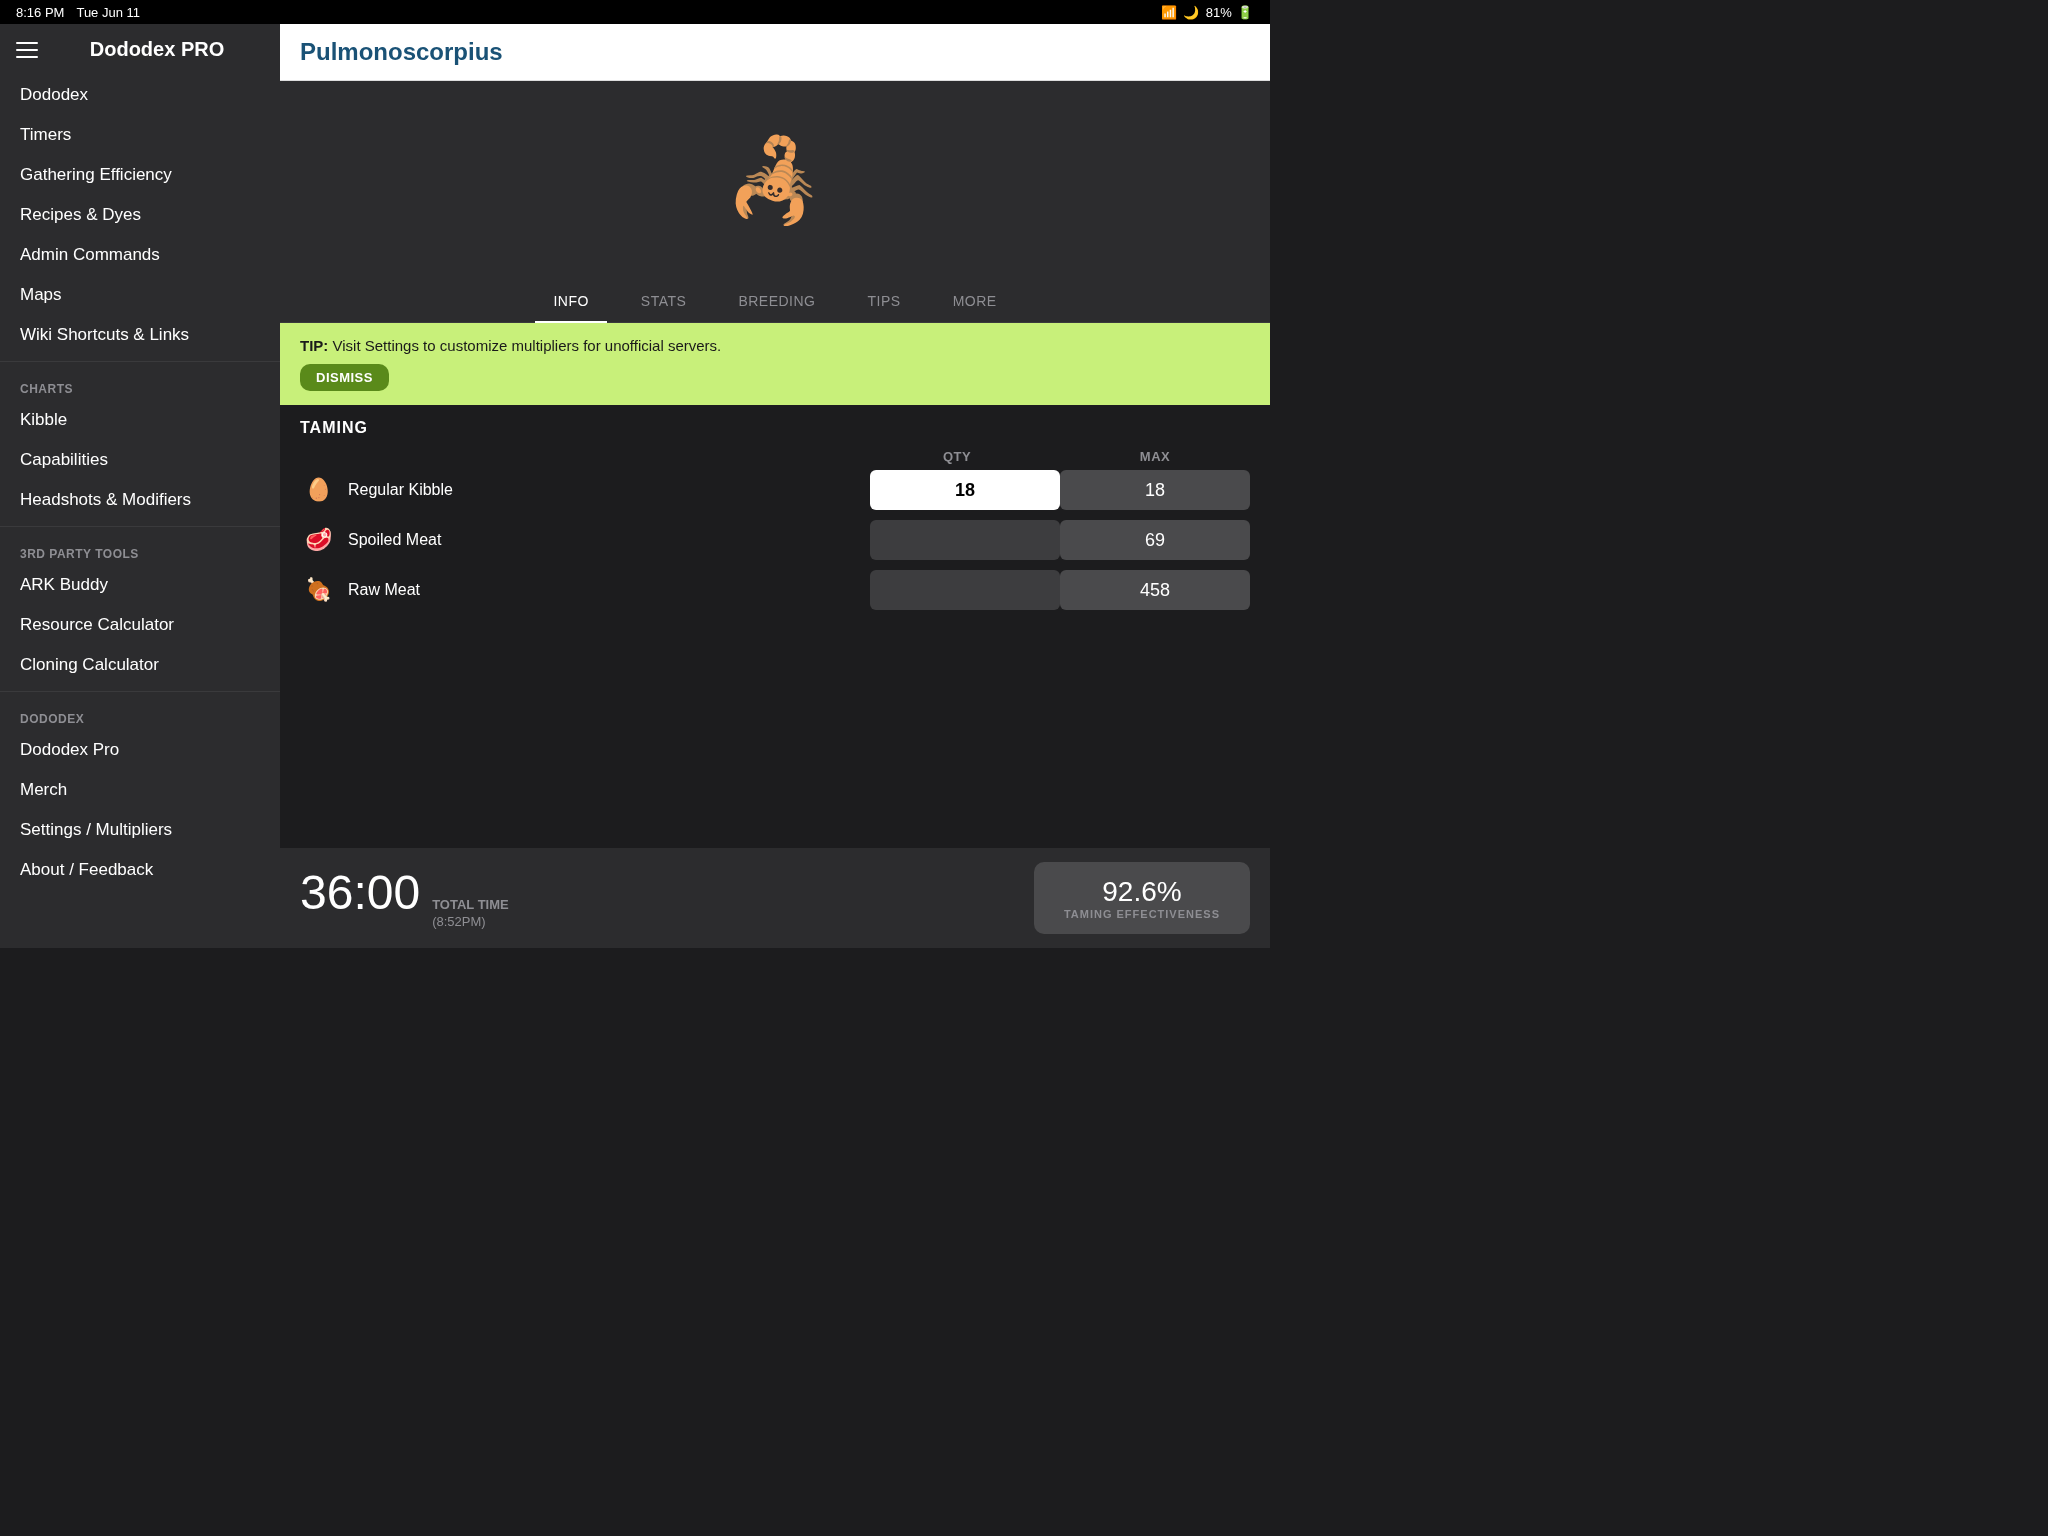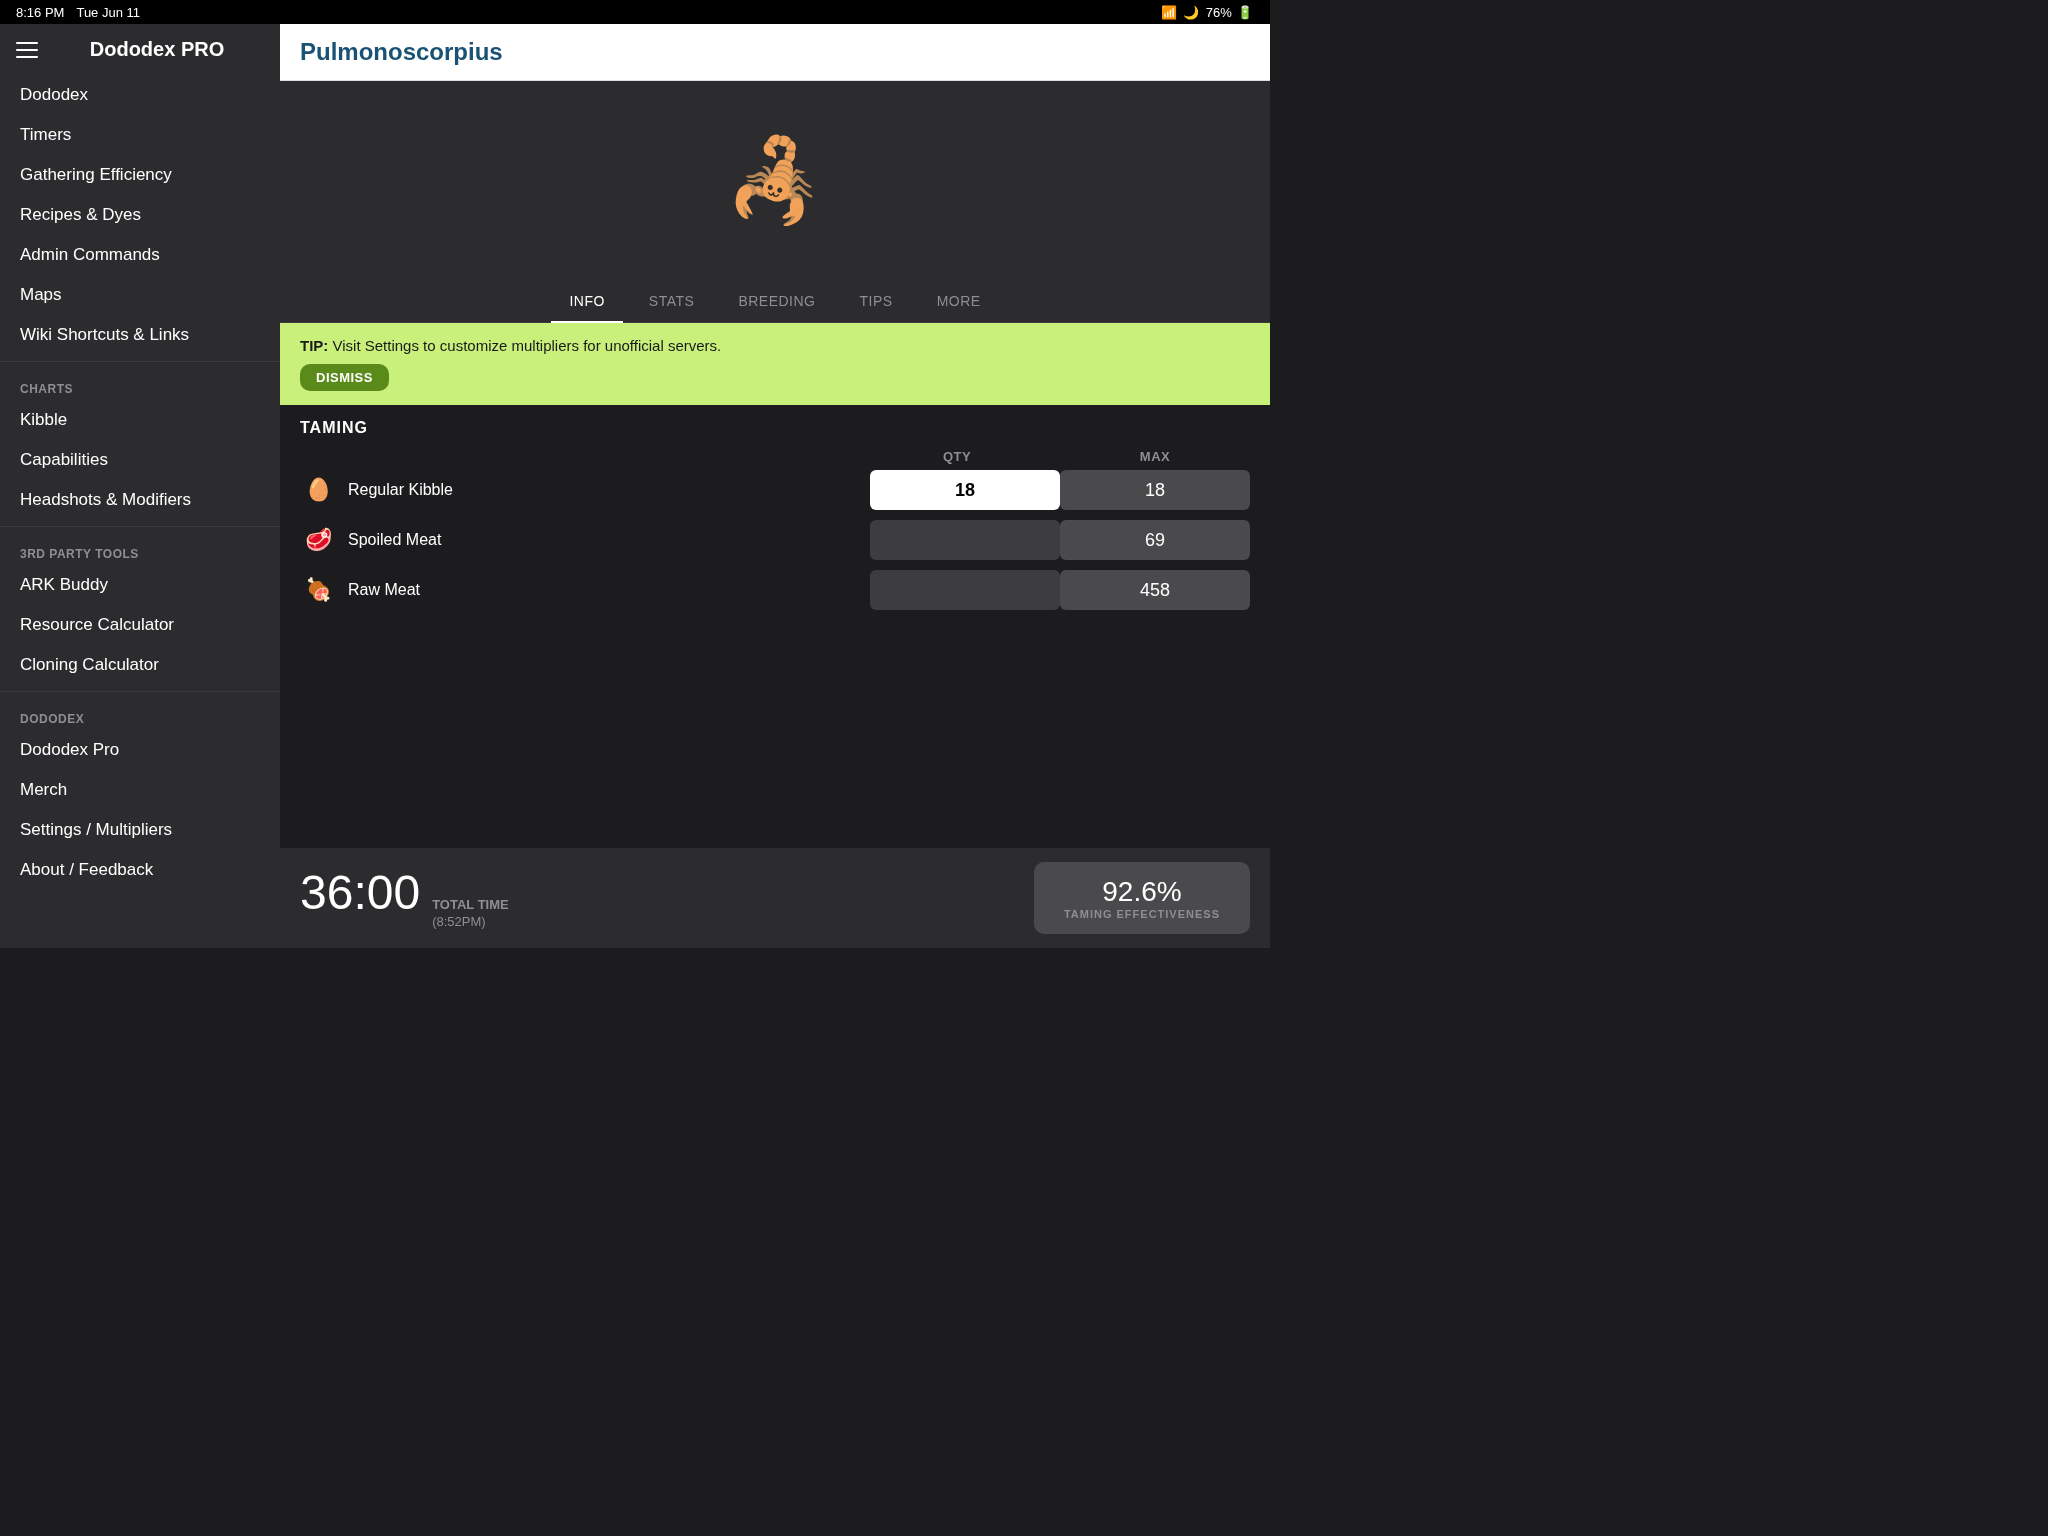--- a/index.html
+++ b/index.html
@@ -172,21 +172,21 @@
       align-items: center;
       justify-content: center;
       font-size: 80px;
     }
 
     
     .tab-bar {
       background: #2c2c2e;
       display: flex;
       justify-content: center;
-      gap: 8px;
+      gap: 16px;
       border-bottom: 1px solid #3a3a3c;
       padding: 0 10px;
     }
     .tab-item {
       padding: 12px 18px;
       font-size: 14px;
       color: #8e8e93;
       cursor: pointer;
       letter-spacing: 0.5px;
       font-weight: 500;
@@ -357,21 +357,21 @@
 <body>
 
 <div class="status-bar">
   <div class="status-bar-left">
     <span>8:16 PM</span>
     <span>Tue Jun 11</span>
   </div>
   <div class="status-bar-right">
     <span>📶</span>
     <span>🌙</span>
-    <span>76%</span>
+    <span>81%</span>
     <span>🔋</span>
   </div>
 </div>
 
 <div class="app-layout">
 
   <div class="sidebar">
     <div class="sidebar-header">
       <div class="hamburger-icon">
         <span></span>

